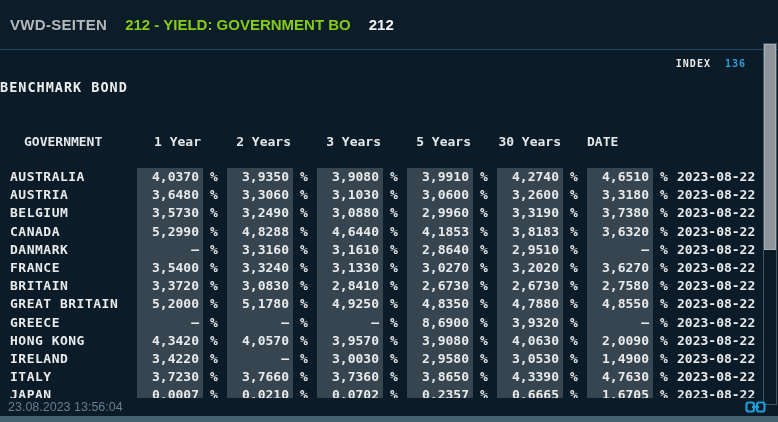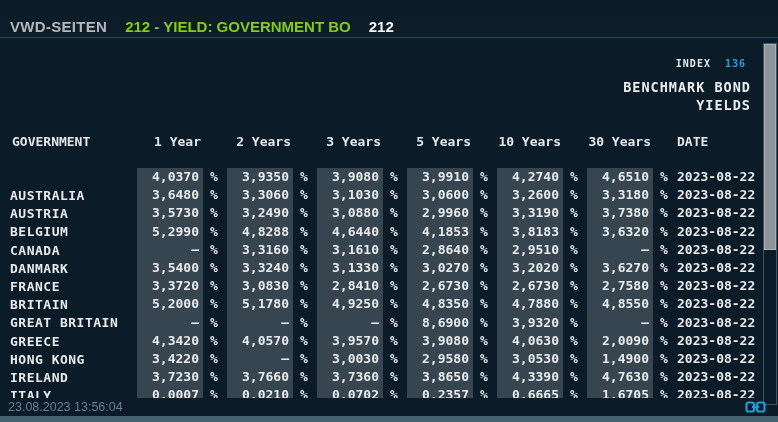--- a/index.html
+++ b/index.html
@@ -4,61 +4,61 @@
 <style>
   html,body{margin:0;padding:0;}
   body{
     width:778px;height:422px;overflow:hidden;
     background:#0b1b27;
     font-family:"DejaVu Sans Mono","Liberation Mono",monospace;
   }
   .app{position:relative;width:778px;height:422px;background:#0b1b27;}
   
   .titlebar{
-    position:absolute;top:0;left:0;right:0;height:22px;
+    position:absolute;top:0;left:0;right:0;height:50px;
     display:flex;align-items:center;gap:18px;
     padding-left:10px;box-sizing:border-box;
     background:#0c1c29;border-bottom:1px solid #24455c;
-    font-family:"Liberation Sans","DejaVu Sans",sans-serif;font-weight:bold;font-size:15px;margin-top:16px;
+    font-family:"Liberation Sans","DejaVu Sans",sans-serif;font-weight:bold;font-size:15px;
   }
   .app-name{color:#b4b8bb;letter-spacing:.3px;}
   .page-title{color:#84cc16;}
   .page-number{color:#f2f3f4;}
   
   .screen{position:absolute;top:39px;left:0;right:0;bottom:24px;}
   .index-row{
     position:absolute;top:19px;right:32px;
     font-size:10px;font-weight:bold;letter-spacing:1px;
   }
   .index-label{color:#e8eaeb;margin-right:14px;}
   .index-value{color:#2b9fd9;}
   .main-title{
     position:absolute;top:39px;left:0;width:751px;
-    text-align:right;color:#eceeee;font-weight:bold;font-size:13.5px;
+    text-align:left;color:#eceeee;font-weight:bold;font-size:13.5px;
     line-height:18px;letter-spacing:1px;
   }
   
   .thead{
     position:absolute;top:95px;left:0;right:16px;
     display:grid;grid-template-columns:137px repeat(6,90px) 1fr;
     color:#e4e7e8;font-weight:bold;font-size:13px;
   }
   .th{white-space:nowrap;}
-  .th.name{padding-left:12px;text-align:left;}
+  .th.name{padding-left:24px;text-align:left;}
   .th.num{text-align:right;padding-right:26px;}
   .th.date{text-align:right;padding-right:66px;}
   .tbody{
     position:absolute;top:129px;left:0;right:16px;height:230px;overflow:hidden;
   }
   .tr{
     display:grid;grid-template-columns:137px repeat(6,66px 24px) 1fr;
     height:18.2px;line-height:18.2px;
     color:#e8eaeb;font-weight:bold;font-size:13px;white-space:nowrap;
   }
-  .td.name{padding-left:10px;letter-spacing:.5px;margin-top:19px;}
+  .td.name{padding-left:10px;letter-spacing:.5px;}
   .td.val{background:#36454f;text-align:right;padding-right:4px;box-sizing:border-box;}
   .td.pct{text-align:left;padding-left:7px;}
   .td.date{text-align:right;padding-right:26px;}
   
   .scrollbar{
     position:absolute;top:4px;right:1px;width:14px;height:362px;
     border:1px solid #3e5565;box-sizing:border-box;background:transparent;
   }
   .scrollbar .thumb{
     position:absolute;top:0;left:0;right:0;height:206px;
@@ -88,30 +88,28 @@
   </div>
 
   <div class="screen">
 
     <div class="index-row">
       <span class="index-label">INDEX</span><span class="index-value">136</span>
     </div>
 
     <div class="main-title">
       <div>BENCHMARK BOND</div>
-      <div>YIELDS</div>
     </div>
 
     <div class="thead">
       <div class="th name">GOVERNMENT</div>
       <div class="th num">1 Year</div>
       <div class="th num">2 Years</div>
       <div class="th num">3 Years</div>
       <div class="th num">5 Years</div>
-      <div class="th num">10 Years</div>
       <div class="th num">30 Years</div>
       <div class="th date">DATE</div>
     </div>
 
     <div class="tbody" id="tbody">
         <div class="tr">
           <div class="td name">AUSTRALIA</div>
           <div class="td val">4,0370</div>
           <div class="td pct">%</div>
           <div class="td val">3,9350</div>

